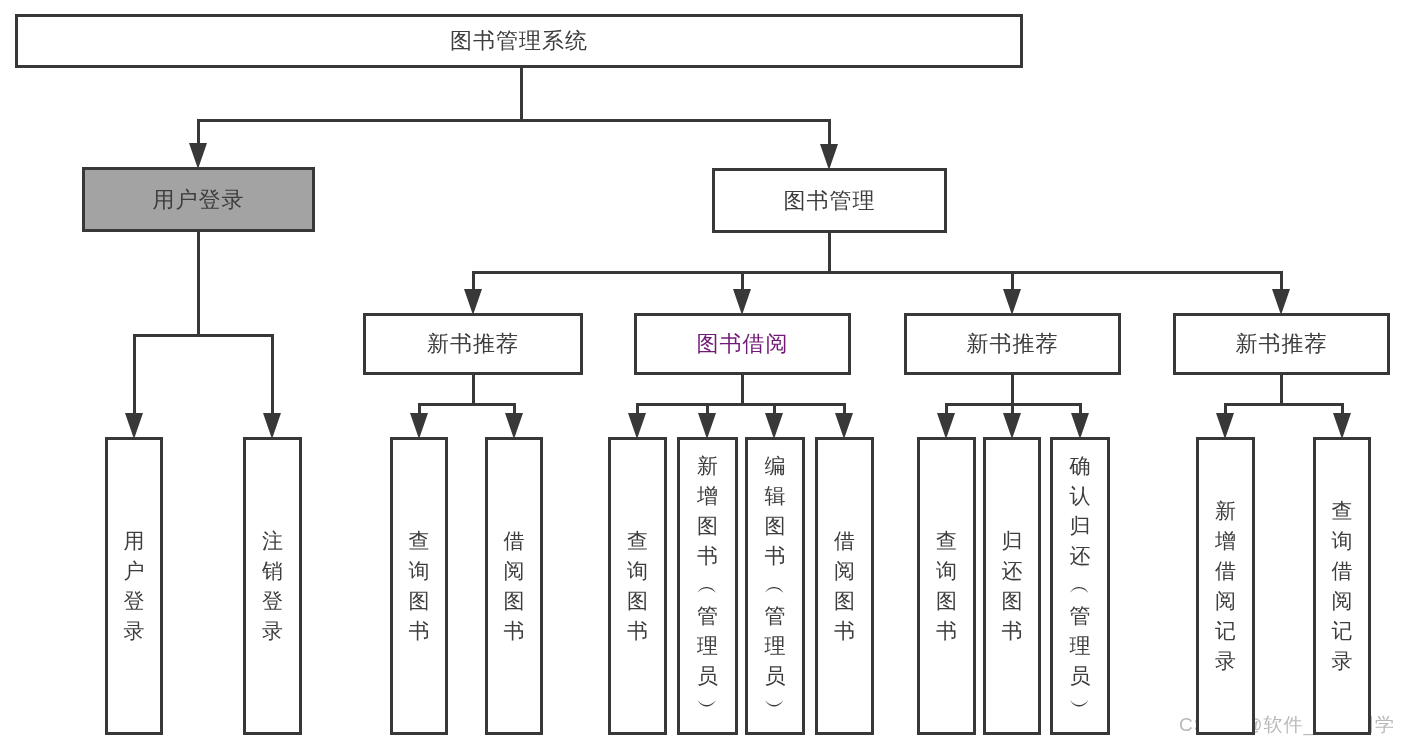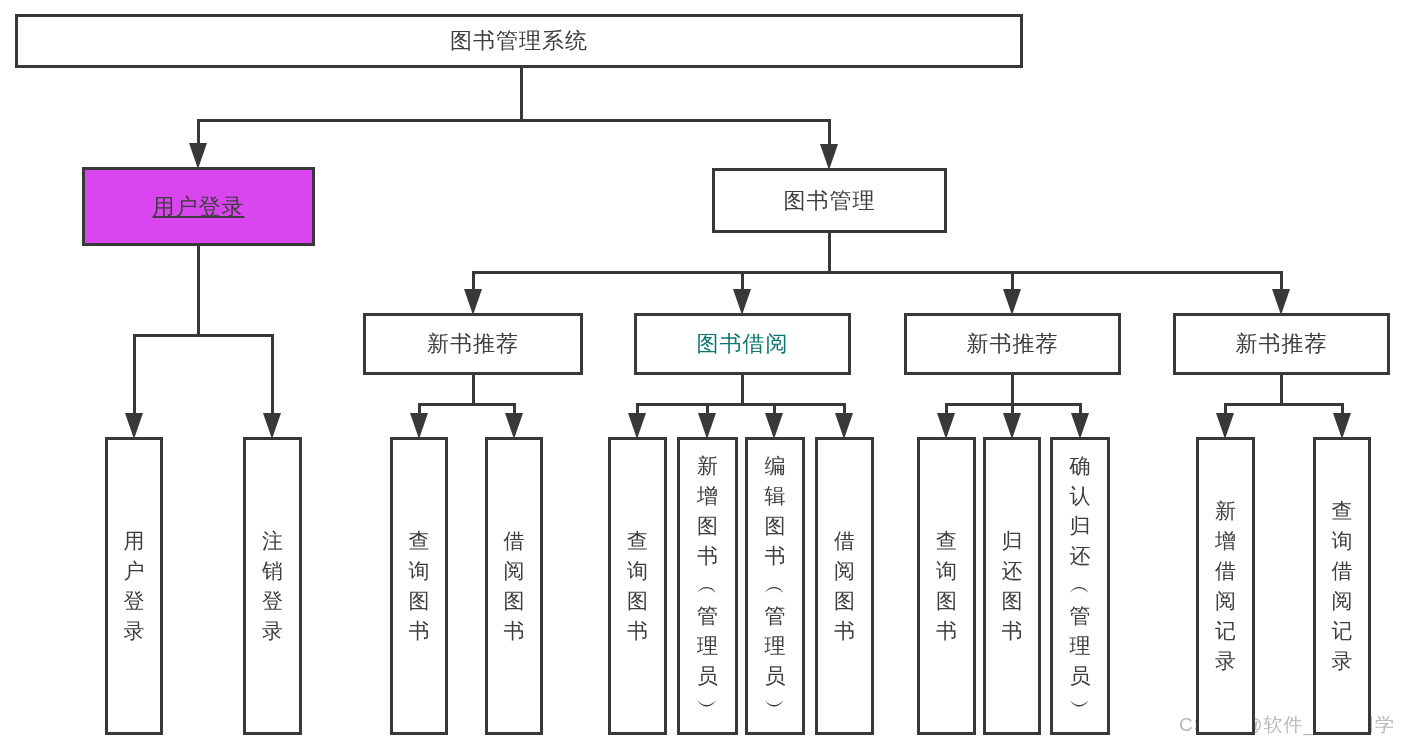--- a/index.html
+++ b/index.html
@@ -101,24 +101,24 @@
     <div class="arrow" style="left: 628px; top: 413px; border-top-color: rgb(56, 56, 56);"></div>
     <div class="arrow" style="left: 698px; top: 413px; border-top-color: rgb(56, 56, 56);"></div>
     <div class="arrow" style="left: 765px; top: 413px; border-top-color: rgb(56, 56, 56);"></div>
     <div class="arrow" style="left: 835px; top: 413px; border-top-color: rgb(56, 56, 56);"></div>
     <div class="arrow" style="left: 937px; top: 413px; border-top-color: rgb(56, 56, 56);"></div>
     <div class="arrow" style="left: 1003px; top: 413px; border-top-color: rgb(56, 56, 56);"></div>
     <div class="arrow" style="left: 1071px; top: 413px; border-top-color: rgb(56, 56, 56);"></div>
     <div class="arrow" style="left: 1216px; top: 413px; border-top-color: rgb(56, 56, 56);"></div>
     <div class="arrow" style="left: 1333px; top: 413px; border-top-color: rgb(56, 56, 56);"></div>
     <div class="node" style="left: 15px; top: 14px; width: 1008px; height: 54px; border-color: rgb(56, 56, 56); color: rgb(61, 61, 61); background: rgb(255, 255, 255);">图书管理系统</div>
-    <div class="node" style="left: 82px; top: 167px; width: 233px; height: 79px; border-color: rgb(56, 56, 56); color: rgb(61, 61, 61); background: #d946ef; text-decoration: underline;">用户登录</div>
+    <div class="node" style="left: 82px; top: 167px; width: 233px; height: 65px; border-color: rgb(56, 56, 56); color: rgb(61, 61, 61); background: #a3a3a3;">用户登录</div>
     <div class="node" style="left: 363px; top: 313px; width: 220px; height: 62px; border-color: rgb(56, 56, 56); color: rgb(61, 61, 61); background: rgb(255, 255, 255);">新书推荐</div>
     <div class="node" style="left: 712px; top: 168px; width: 235px; height: 65px; border-color: rgb(56, 56, 56); color: rgb(61, 61, 61); background: rgb(255, 255, 255);">图书管理</div>
-    <div class="node" style="left: 634px; top: 313px; width: 217px; height: 62px; border-color: rgb(56, 56, 56); color: #0f766e; background: rgb(255, 255, 255);">图书借阅</div>
+    <div class="node" style="left: 634px; top: 313px; width: 217px; height: 62px; border-color: rgb(56, 56, 56); color: #701a75; background: rgb(255, 255, 255);">图书借阅</div>
     <div class="node" style="left: 904px; top: 313px; width: 217px; height: 62px; border-color: rgb(56, 56, 56); color: rgb(61, 61, 61); background: rgb(255, 255, 255);">新书推荐</div>
     <div class="node" style="left: 1173px; top: 313px; width: 217px; height: 62px; border-color: rgb(56, 56, 56); color: rgb(61, 61, 61); background: rgb(255, 255, 255);">新书推荐</div>
     <div class="node v" style="left: 105px; top: 437px; width: 58px; height: 298px; border-color: rgb(56, 56, 56); color: rgb(61, 61, 61); background: rgb(255, 255, 255);">
       <div class="vchar">用</div>
       <div class="vchar">户</div>
       <div class="vchar">登</div>
       <div class="vchar">录</div>
     </div>
     <div class="node v" style="left: 243px; top: 437px; width: 59px; height: 298px; border-color: rgb(56, 56, 56); color: rgb(61, 61, 61); background: rgb(255, 255, 255);">
       <div class="vchar">注</div>

